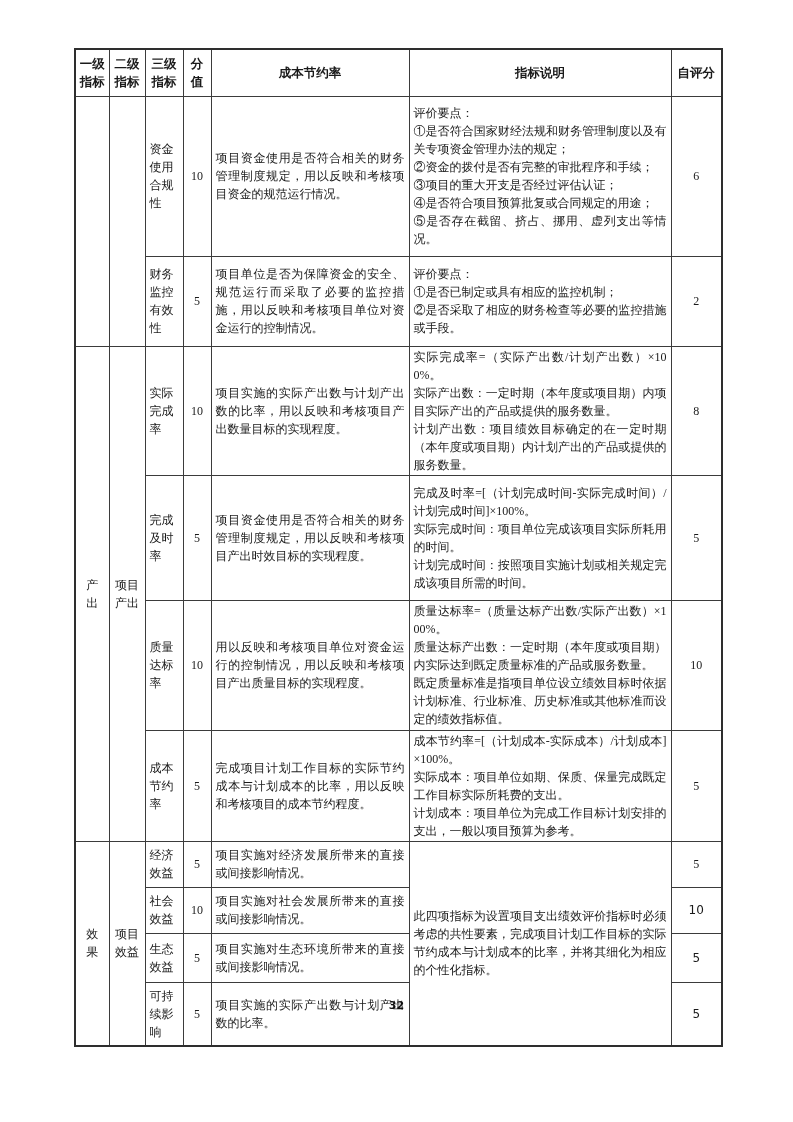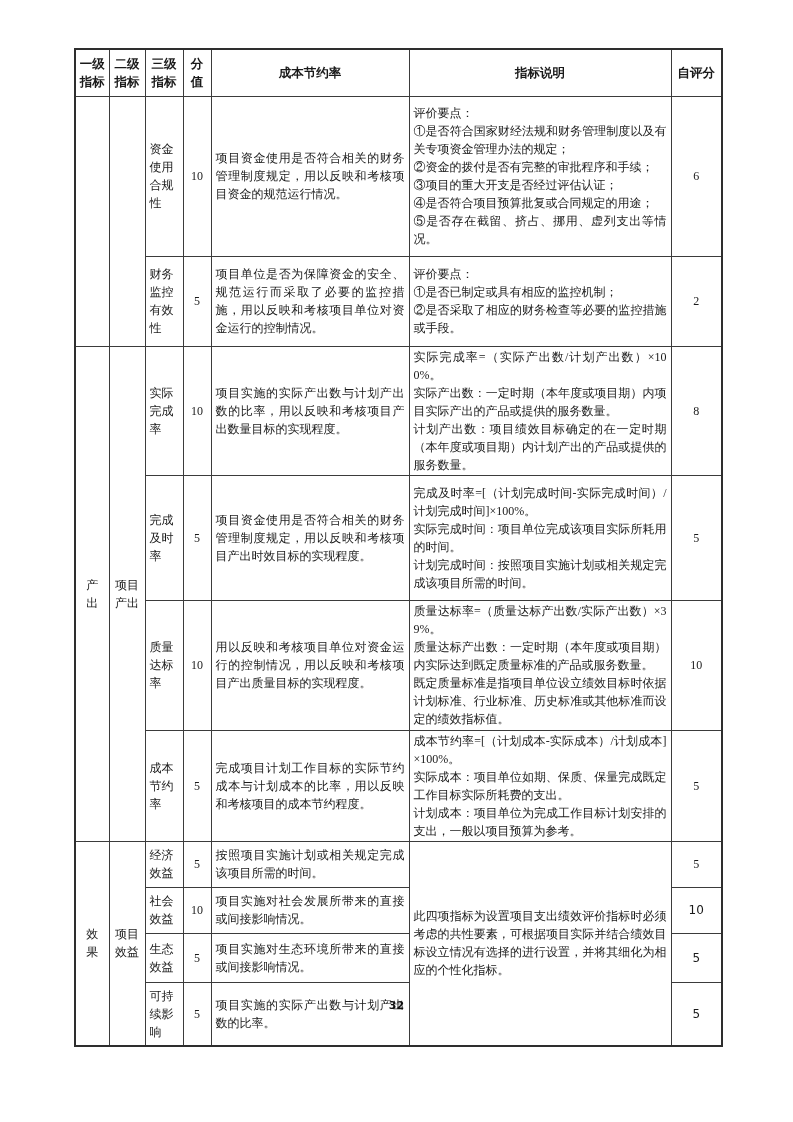--- a/index.html
+++ b/index.html
@@ -154,21 +154,21 @@
 计划完成时间：按照项目实施计划或相关规定完成该项目所需的时间。</td>
       <td class="c-self">5</td>
     </tr>
 
     <tr class="rh5">
       <td class="c-l3">质量
 达标
 率</td>
       <td class="c-score">10</td>
       <td class="c-exp">用以反映和考核项目单位对资金运行的控制情况，用以反映和考核项目产出质量目标的实现程度。</td>
-      <td class="c-note">质量达标率=（质量达标产出数/实际产出数）×39%。
+      <td class="c-note">质量达标率=（质量达标产出数/实际产出数）×100%。
 质量达标产出数：一定时期（本年度或项目期）内实际达到既定质量标准的产品或服务数量。
 既定质量标准是指项目单位设立绩效目标时依据计划标准、行业标准、历史标准或其他标准而设定的绩效指标值。</td>
       <td class="c-self">10</td>
     </tr>
 
     <tr class="rh6">
       <td class="c-l3">成本
 节约
 率</td>
       <td class="c-score">5</td>
@@ -180,22 +180,22 @@
     </tr>
 
     <tr class="rh7">
       <td class="c-l1" rowspan="4">效
 果</td>
       <td class="c-l2" rowspan="4">项目
 效益</td>
       <td class="c-l3">经济
 效益</td>
       <td class="c-score">5</td>
-      <td class="c-exp">按照项目实施计划或相关规定完成该项目所需的时间。</td>
-      <td class="c-note" rowspan="4">此四项指标为设置项目支出绩效评价指标时必须考虑的共性要素，可根据项目实际并结合绩效目标设立情况有选择的进行设置，并将其细化为相应的个性化指标。</td>
+      <td class="c-exp">项目实施对经济发展所带来的直接或间接影响情况。</td>
+      <td class="c-note" rowspan="4">此四项指标为设置项目支出绩效评价指标时必须考虑的共性要素，完成项目计划工作目标的实际节约成本与计划成本的比率，并将其细化为相应的个性化指标。</td>
       <td class="c-self">5</td>
     </tr>
 
     <tr class="rh8">
       <td class="c-l3">社会
 效益</td>
       <td class="c-score">10</td>
       <td class="c-exp">项目实施对社会发展所带来的直接或间接影响情况。</td>
       <td class="c-self self-sans">10</td>
     </tr>

